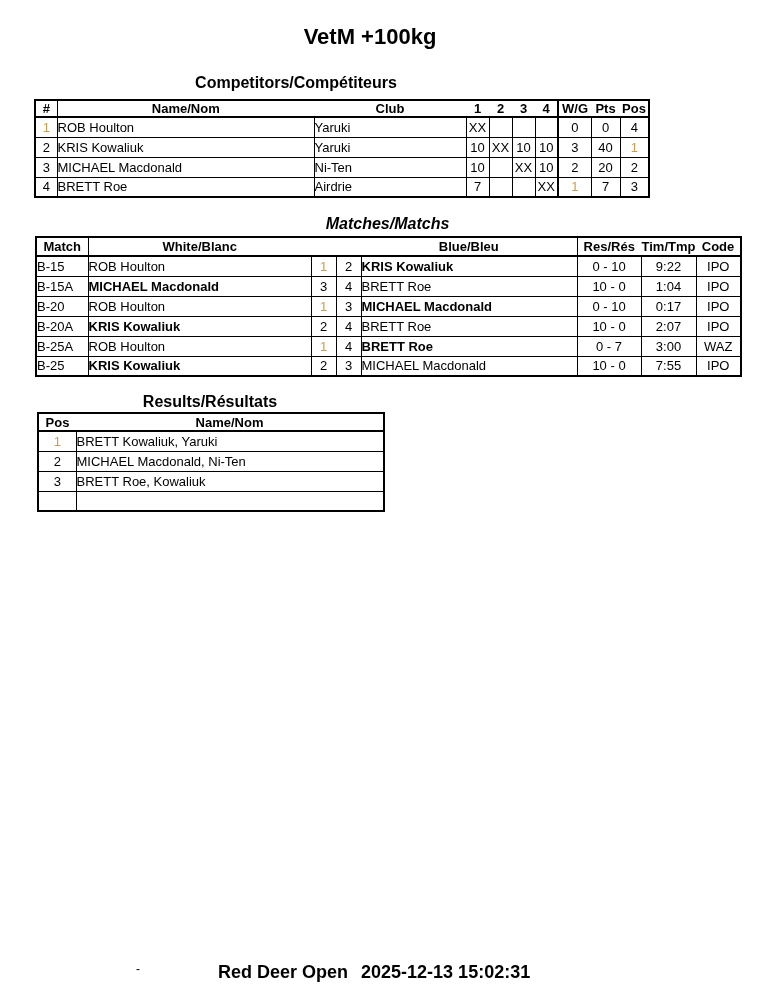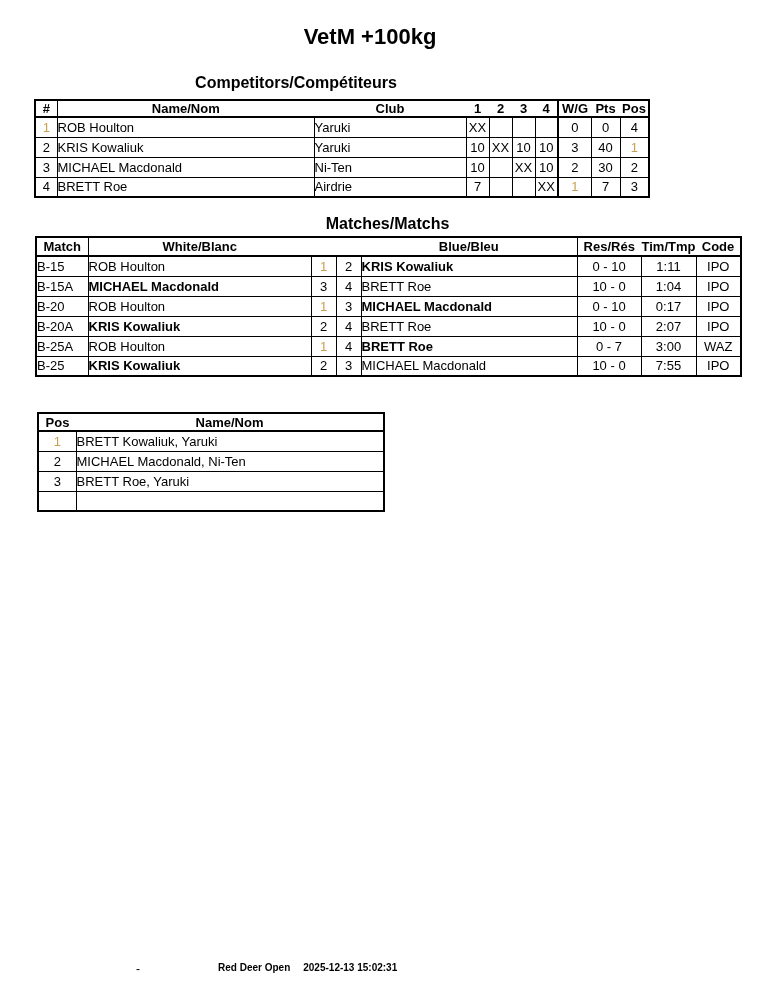--- a/index.html
+++ b/index.html
@@ -5,21 +5,21 @@
   * { margin:0; padding:0; box-sizing:border-box; }
   html, body { width:765px; height:990px; }
   body { background:#ffffff; font-family:"Liberation Sans", sans-serif; color:#000; }
   .page { position:relative; width:765px; height:990px; background:#fff; overflow:hidden; }
 
   .doc-title { position:absolute; left:0; top:24px; width:740px; text-align:center;
                font-size:22px; font-weight:bold; }
 
   .sec-heading { position:absolute; font-weight:bold; font-size:16px; text-align:center; }
   #h-competitors { left:34px; top:74px;  width:524px; }
-  #h-matches     { left:35px; top:215px; width:705px; }
+  #h-matches     { left:35px; top:215px; width:705px;font-style:italic; }
   #h-results     { left:37px; top:393px; width:346px; }
 
   table.grid { position:absolute; border-collapse:collapse; table-layout:fixed;
                background:#fff; border:2.4px solid #000; }
   #t-competitors { left:34px; top:99px;  width:614px; }
   #t-matches     { left:35px; top:236px; width:705px; }
   #t-results     { left:37px; top:412px; width:346px; }
 
   .grid th, .grid td { font-size:13px; padding:0; white-space:nowrap; overflow:hidden;
                        vertical-align:middle; }
@@ -30,21 +30,21 @@
   .grid td { height:20px; border:1.4px solid #000; text-align:center; }
 
   th.sep-r { border-right:1.4px solid #000; }
   th.sep-l { border-left:1.4px solid #000;margin-left:40px; }
   .thk { border-left:2.4px solid #000 !important; }
   td.l { text-align:left; }
   .bold { font-weight:bold; }
   .gold { color: var(--gold, #c8a050); }
 
   .footer-dash { position:absolute; left:136px; top:962px; font-size:12px; }
-  .footer-text { position:absolute; left:218px; top:962px; font-size:10px; font-weight:bold; }
+  .footer-text { position:absolute; left:218px; top:962px; font-size:18px; font-weight:bold; }
   .footer-text .ts { margin-left:13px; }
 </style>
 </head>
 <body>
 
 <div class="page">
 
   <div class="doc-title">VetM +100kg</div>
 
   <div class="sec-heading" id="h-competitors">Competitors/Compétiteurs</div>
@@ -101,21 +101,21 @@
     </tr>
     <tr>
       <td class="val">3</td>
       <td class="l">MICHAEL Macdonald</td>
       <td class="l">Ni-Ten</td>
       <td class="val">10</td>
       <td class="val"></td>
       <td class="val">XX</td>
       <td class="val">10</td>
       <td class="val thk">2</td>
-      <td class="val">30</td>
+      <td class="val">20</td>
       <td class="val">2</td>
     </tr>
     <tr>
       <td class="val">4</td>
       <td class="l">BRETT Roe</td>
       <td class="l">Airdrie</td>
       <td class="val">7</td>
       <td class="val"></td>
       <td class="val"></td>
       <td class="val">XX</td>
@@ -150,21 +150,21 @@
       <th>Tim/Tmp</th>
       <th>Code</th>
     </tr>
     <tr>
       <td class="l">B-15</td>
       <td class="l">ROB Houlton</td>
       <td class="val gold">1</td>
       <td class="val">2</td>
       <td class="l bold">KRIS Kowaliuk</td>
       <td>0 - 10</td>
-      <td>1:11</td>
+      <td>9:22</td>
       <td>IPO</td>
     </tr>
     <tr>
       <td class="l">B-15A</td>
       <td class="l bold">MICHAEL Macdonald</td>
       <td class="val">3</td>
       <td class="val">4</td>
       <td class="l">BRETT Roe</td>
       <td>10 - 0</td>
       <td>1:04</td>
@@ -206,20 +206,21 @@
       <td class="val">2</td>
       <td class="val">3</td>
       <td class="l">MICHAEL Macdonald</td>
       <td>10 - 0</td>
       <td>7:55</td>
       <td>IPO</td>
     </tr>
   </tbody>
     </table>
 
+  <div class="sec-heading" id="h-results">Results/Résultats</div>
 
   <table class="grid" id="t-results">
     <colgroup>
       <col style="width:38px">
         <col style="width:308px">
     </colgroup>
     <tbody>
         <tr>
       <th>Pos</th>
       <th>Name/Nom</th>
@@ -227,21 +228,21 @@
     <tr>
       <td class="val gold">1</td>
       <td class="l">BRETT Kowaliuk, Yaruki</td>
     </tr>
     <tr>
       <td class="val">2</td>
       <td class="l">MICHAEL Macdonald, Ni-Ten</td>
     </tr>
     <tr>
       <td class="val">3</td>
-      <td class="l">BRETT Roe, Yaruki</td>
+      <td class="l">BRETT Roe, Kowaliuk</td>
     </tr>
     <tr>
       <td class="val"></td>
       <td class="l"></td>
     </tr>
   </tbody>
     </table>
 
   <div class="footer-dash">-</div>
   <div class="footer-text">

